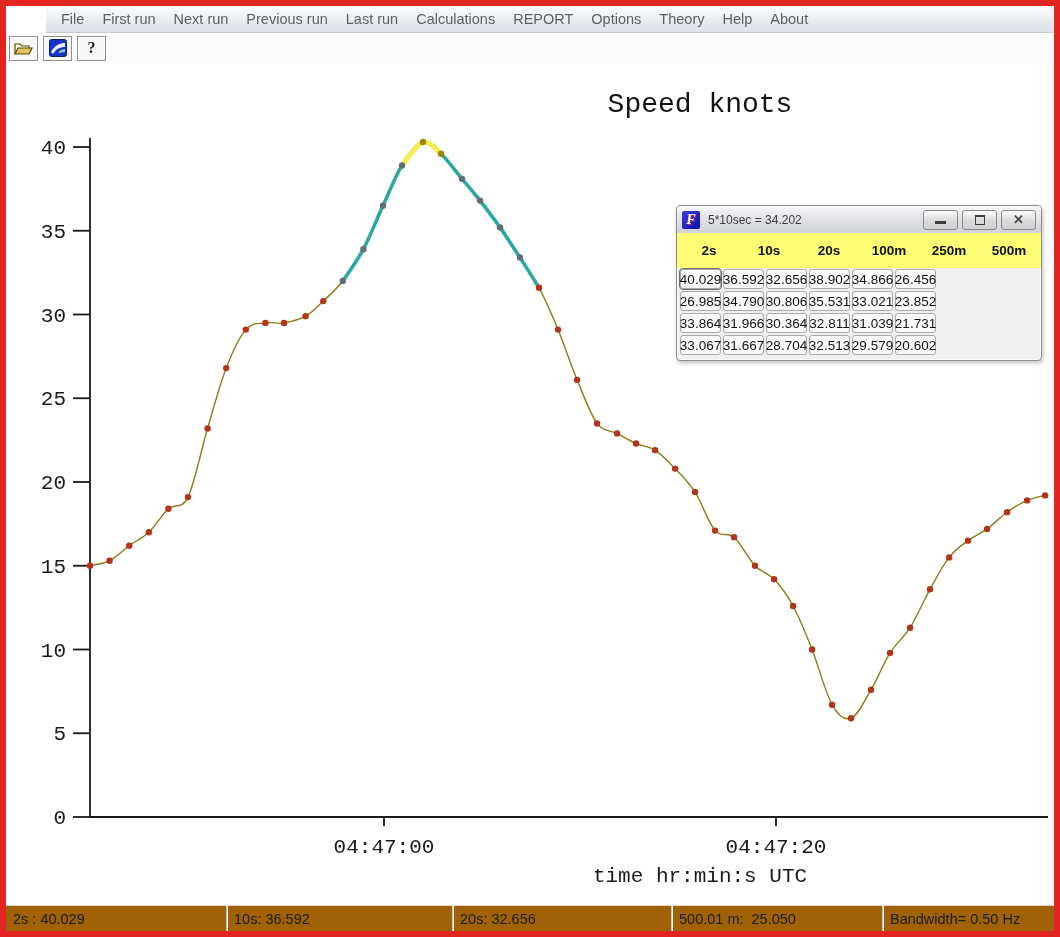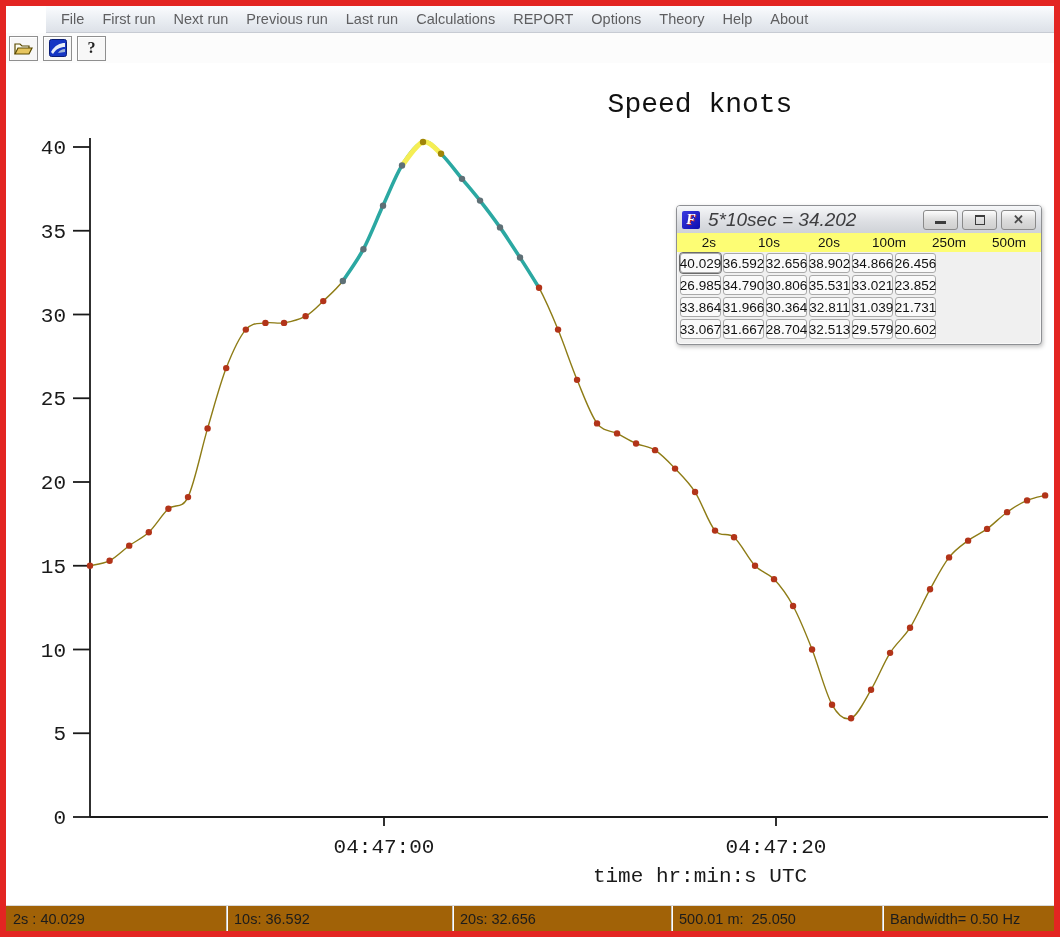--- a/index.html
+++ b/index.html
@@ -38,28 +38,28 @@
   
   .float-win{position:absolute;left:676px;top:205px;width:364px;z-index:30;
              background:#f0f0f0;border:1px solid #8e9094;border-radius:4px;
              box-shadow:0 0 0 1px rgba(255,255,255,.6) inset,1px 2px 4px rgba(0,0,0,.25);}
   .title-bar{height:27px;border-radius:3px 3px 0 0;background:linear-gradient(#f6f7f9,#dcdee2 60%,#cfd2d7);
              display:flex;align-items:center;padding:0 5px;}
   .win-icon{width:18px;height:18px;border-radius:2px;background:linear-gradient(135deg,#3a3ae0,#0c0cae);
             color:#fff;font-family:"Liberation Serif",serif;font-style:italic;font-weight:bold;
             font-size:14px;display:flex;align-items:center;justify-content:center;
             text-shadow:1px 1px 0 #c03434;margin-right:8px;}
-  .title-text{flex:1;font-size:19px;color:#3d3d3f;white-space:nowrap;font-style:italic;}
+  .title-text{flex:1;font-size:12px;color:#3d3d3f;white-space:nowrap;}
   .win-btn{width:33px;height:18px;margin-left:4px;border:1px solid #8a8a8a;border-radius:3px;
            background:linear-gradient(#fdfdfd,#dcdcdc 50%,#cfcfcf);
            display:flex;align-items:center;justify-content:center;}
   .min-glyph{width:11px;height:3px;background:#3c3c3c;margin-top:5px;}
   .restore-glyph{width:8px;height:7px;border:1px solid #3c3c3c;border-top-width:2px;}
   .close-glyph{font-size:13px;font-weight:bold;color:#4a4a4a;line-height:1;}
-  .tbl-header{display:flex;background:#fdfd74;padding:0 2px;}
+  .tbl-header{display:flex;background:#fdfd74;padding:8px 2px;font-weight:bold;}
   .col-header{width:60px;text-align:center;font-size:13.5px;color:#111;line-height:19px;}
   .tbl-grid{padding:0 2px 4px 2px;}
   .tbl-row{display:flex;}
   .tbl-cell{width:39px;height:18px;margin:1px;background:#fafafa;border:1px solid #a9a9a9;
             border-radius:3px;font-size:13.5px;color:#111;display:flex;align-items:center;
             justify-content:center;}
   .tbl-cell.focused{outline:1px solid #6b6b6b;outline-offset:0px;}
 </style>
 </head>
 <body>

